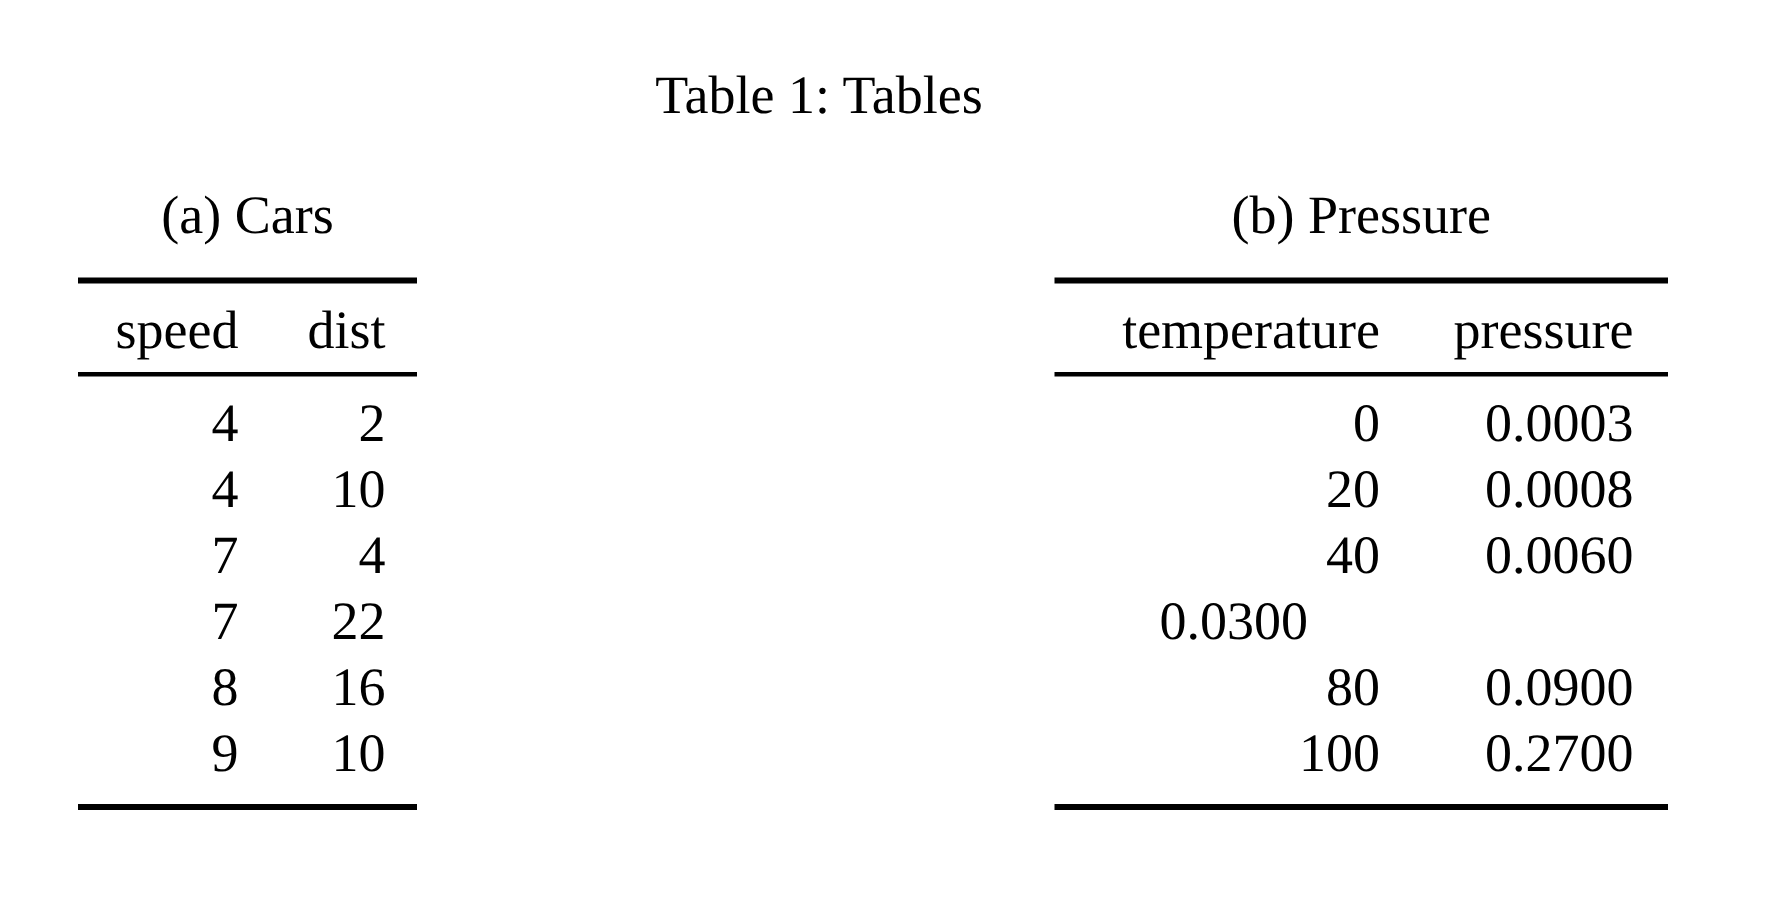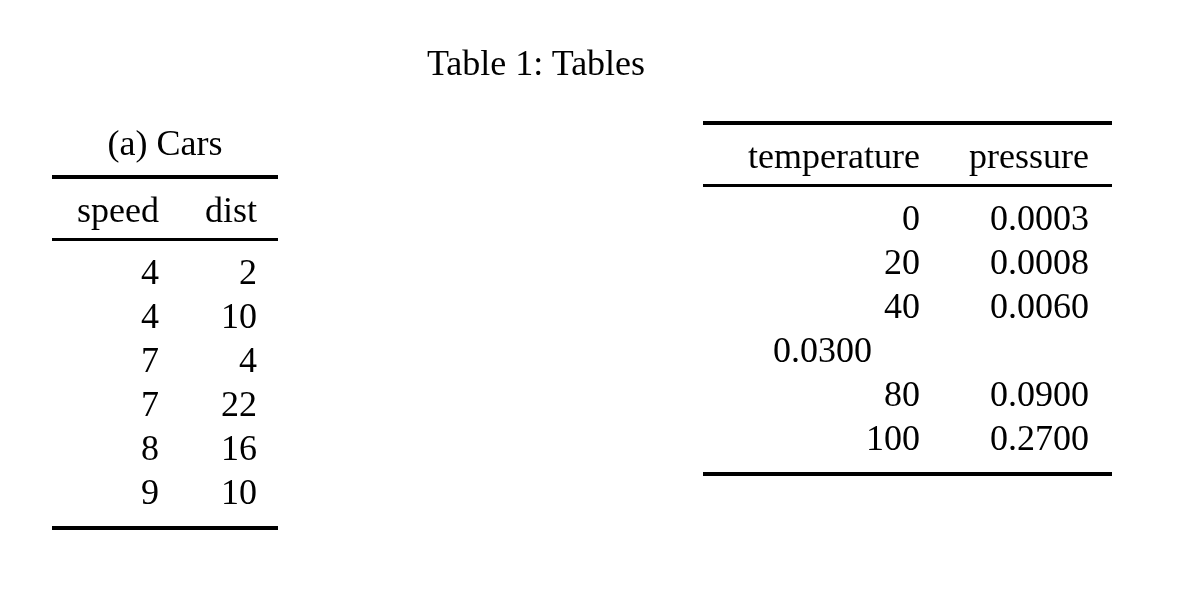--- a/index.html
+++ b/index.html
@@ -18,31 +18,32 @@
     overflow: hidden;
   }
   .doc-title {
     position: absolute;
     top: 41px;
     left: 0;
     width: 1072px;
     text-align: center;
     line-height: 44px;
     white-space: nowrap;
+    padding-left: 10px;
   }
   .subtable {
     position: absolute;
     top: 121px;
   }
   .subtable.pos-left  { left: 52px;  width: 226px; }
   .subtable.pos-right { left: 703px; width: 409px; }
   .subcaption {
     text-align: center;
     line-height: 44px;
-    margin-bottom: 10px;
+    margin-bottom: 20px;
     white-space: nowrap;
   }
   .rule {
     width: 100%;
     background: #000000;
   }
   .rule.thick { height: 4px; }
   .rule.mid   { height: 3px; }
   .trow {
     display: flex;
@@ -98,20 +99,21 @@
       </div>
       <div class="trow">
         <span class="c1">9</span>
         <span class="c2">10</span>
       </div>
     </div>
     <div class="rule thick"></div>
   </section>
 
   <section class="subtable pos-right">
+    <div class="subcaption">(b) Pressure</div>
     <div class="rule thick"></div>
     <div class="trow thead">
       <span class="c1">temperature</span>
       <span class="c2">pressure</span>
     </div>
     <div class="rule mid"></div>
     <div class="tbody">
       <div class="trow">
         <span class="c1">0</span>
         <span class="c2">0.0003</span>

